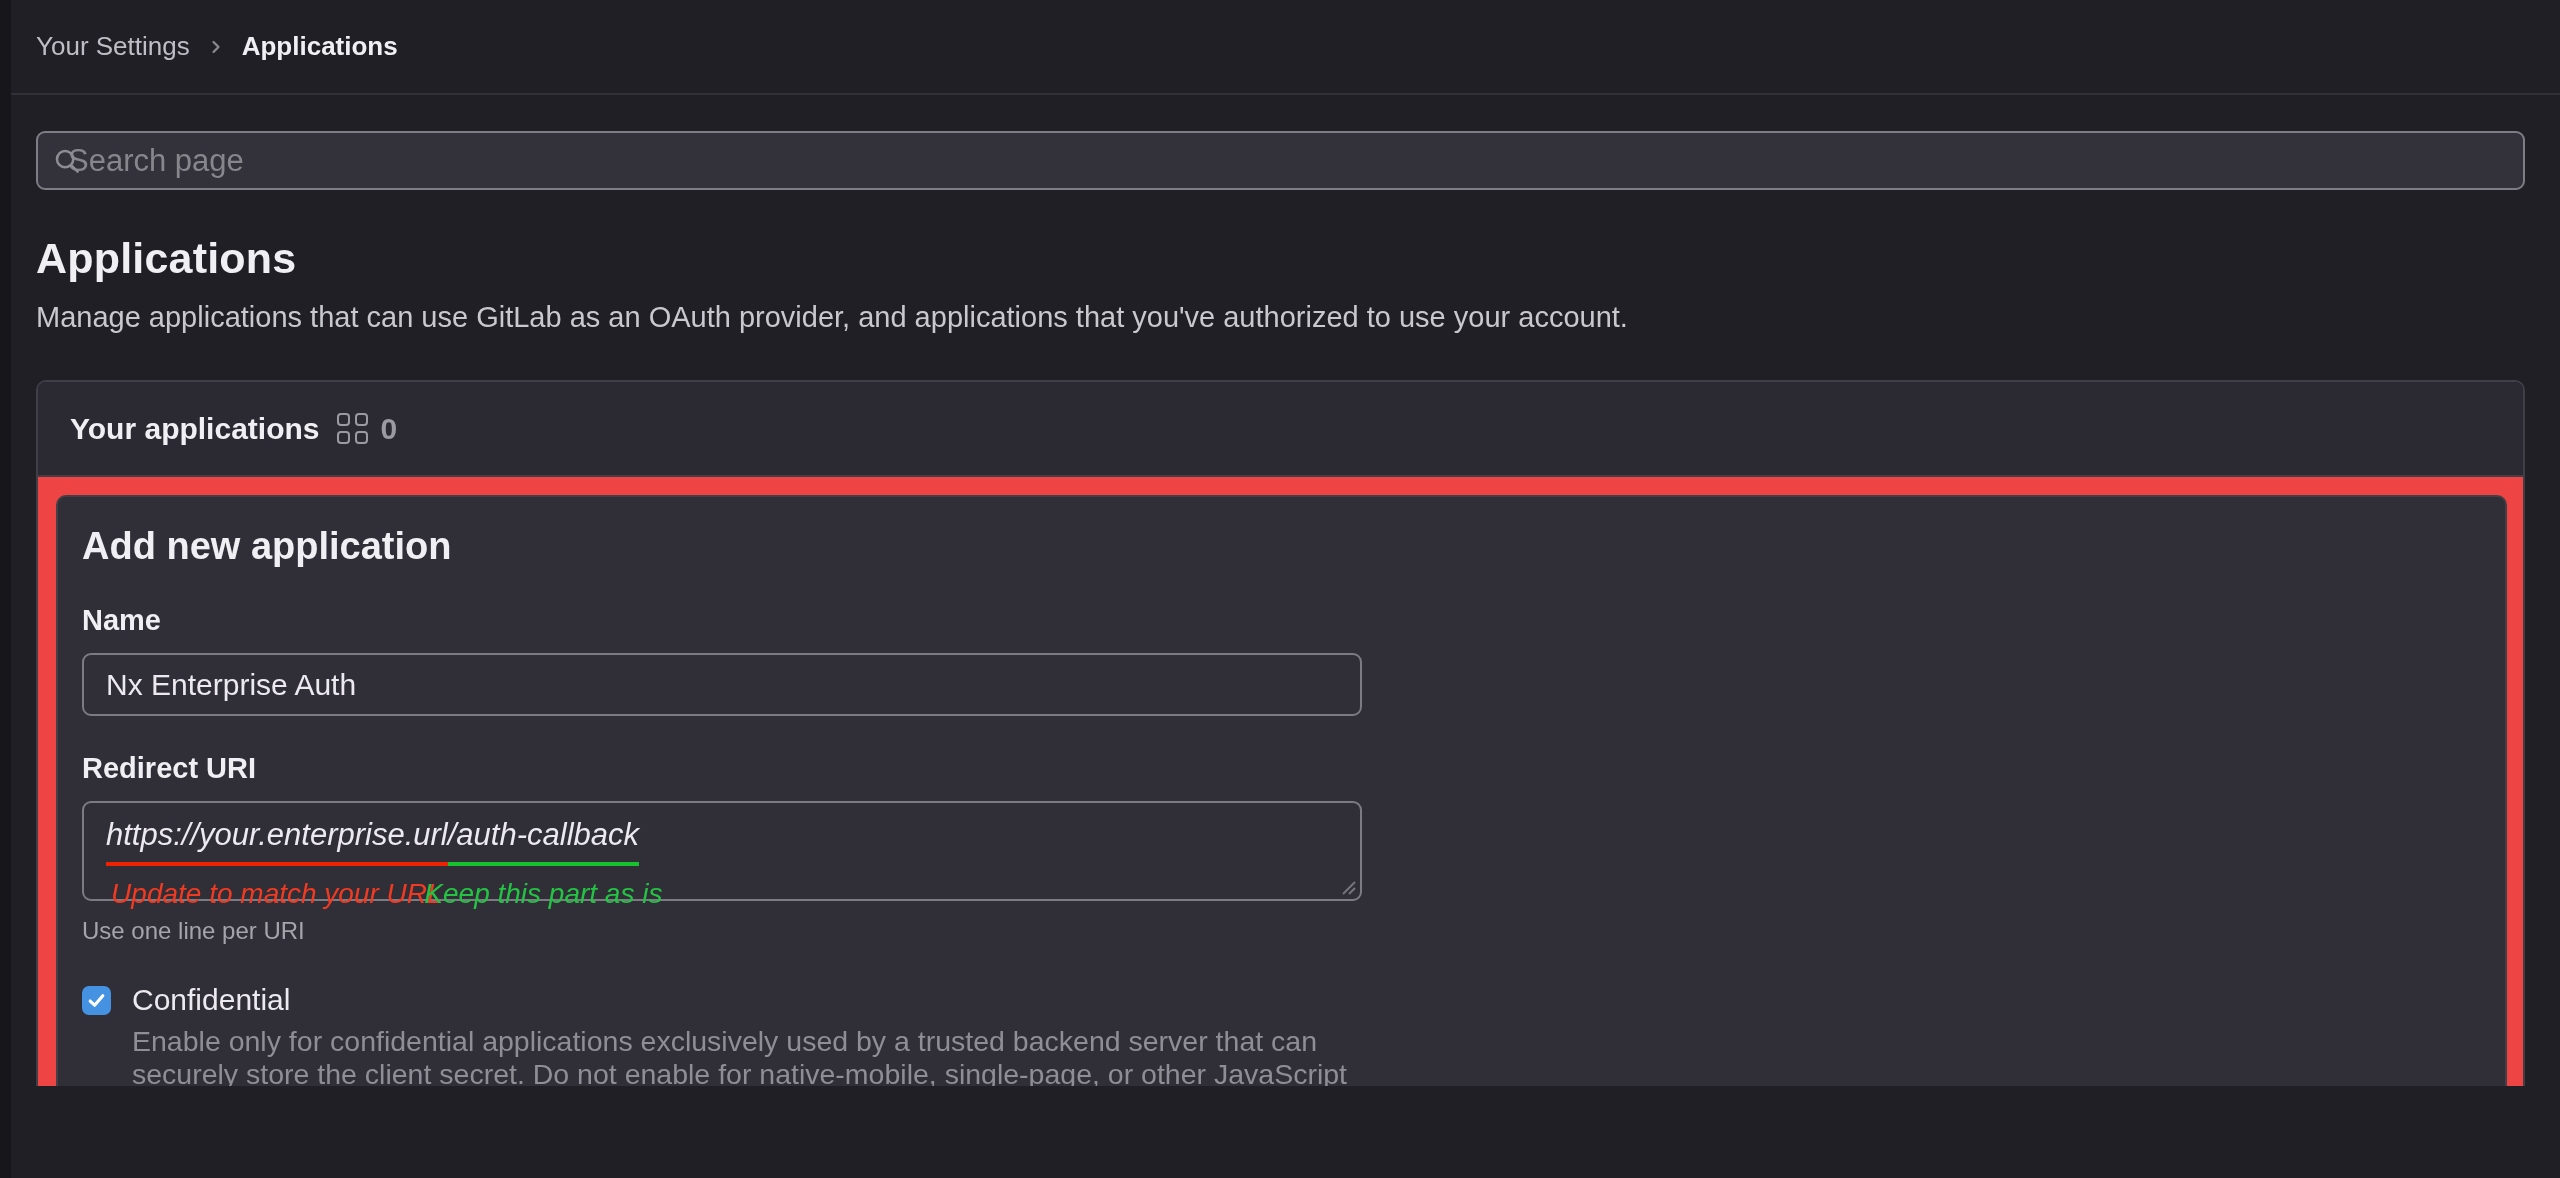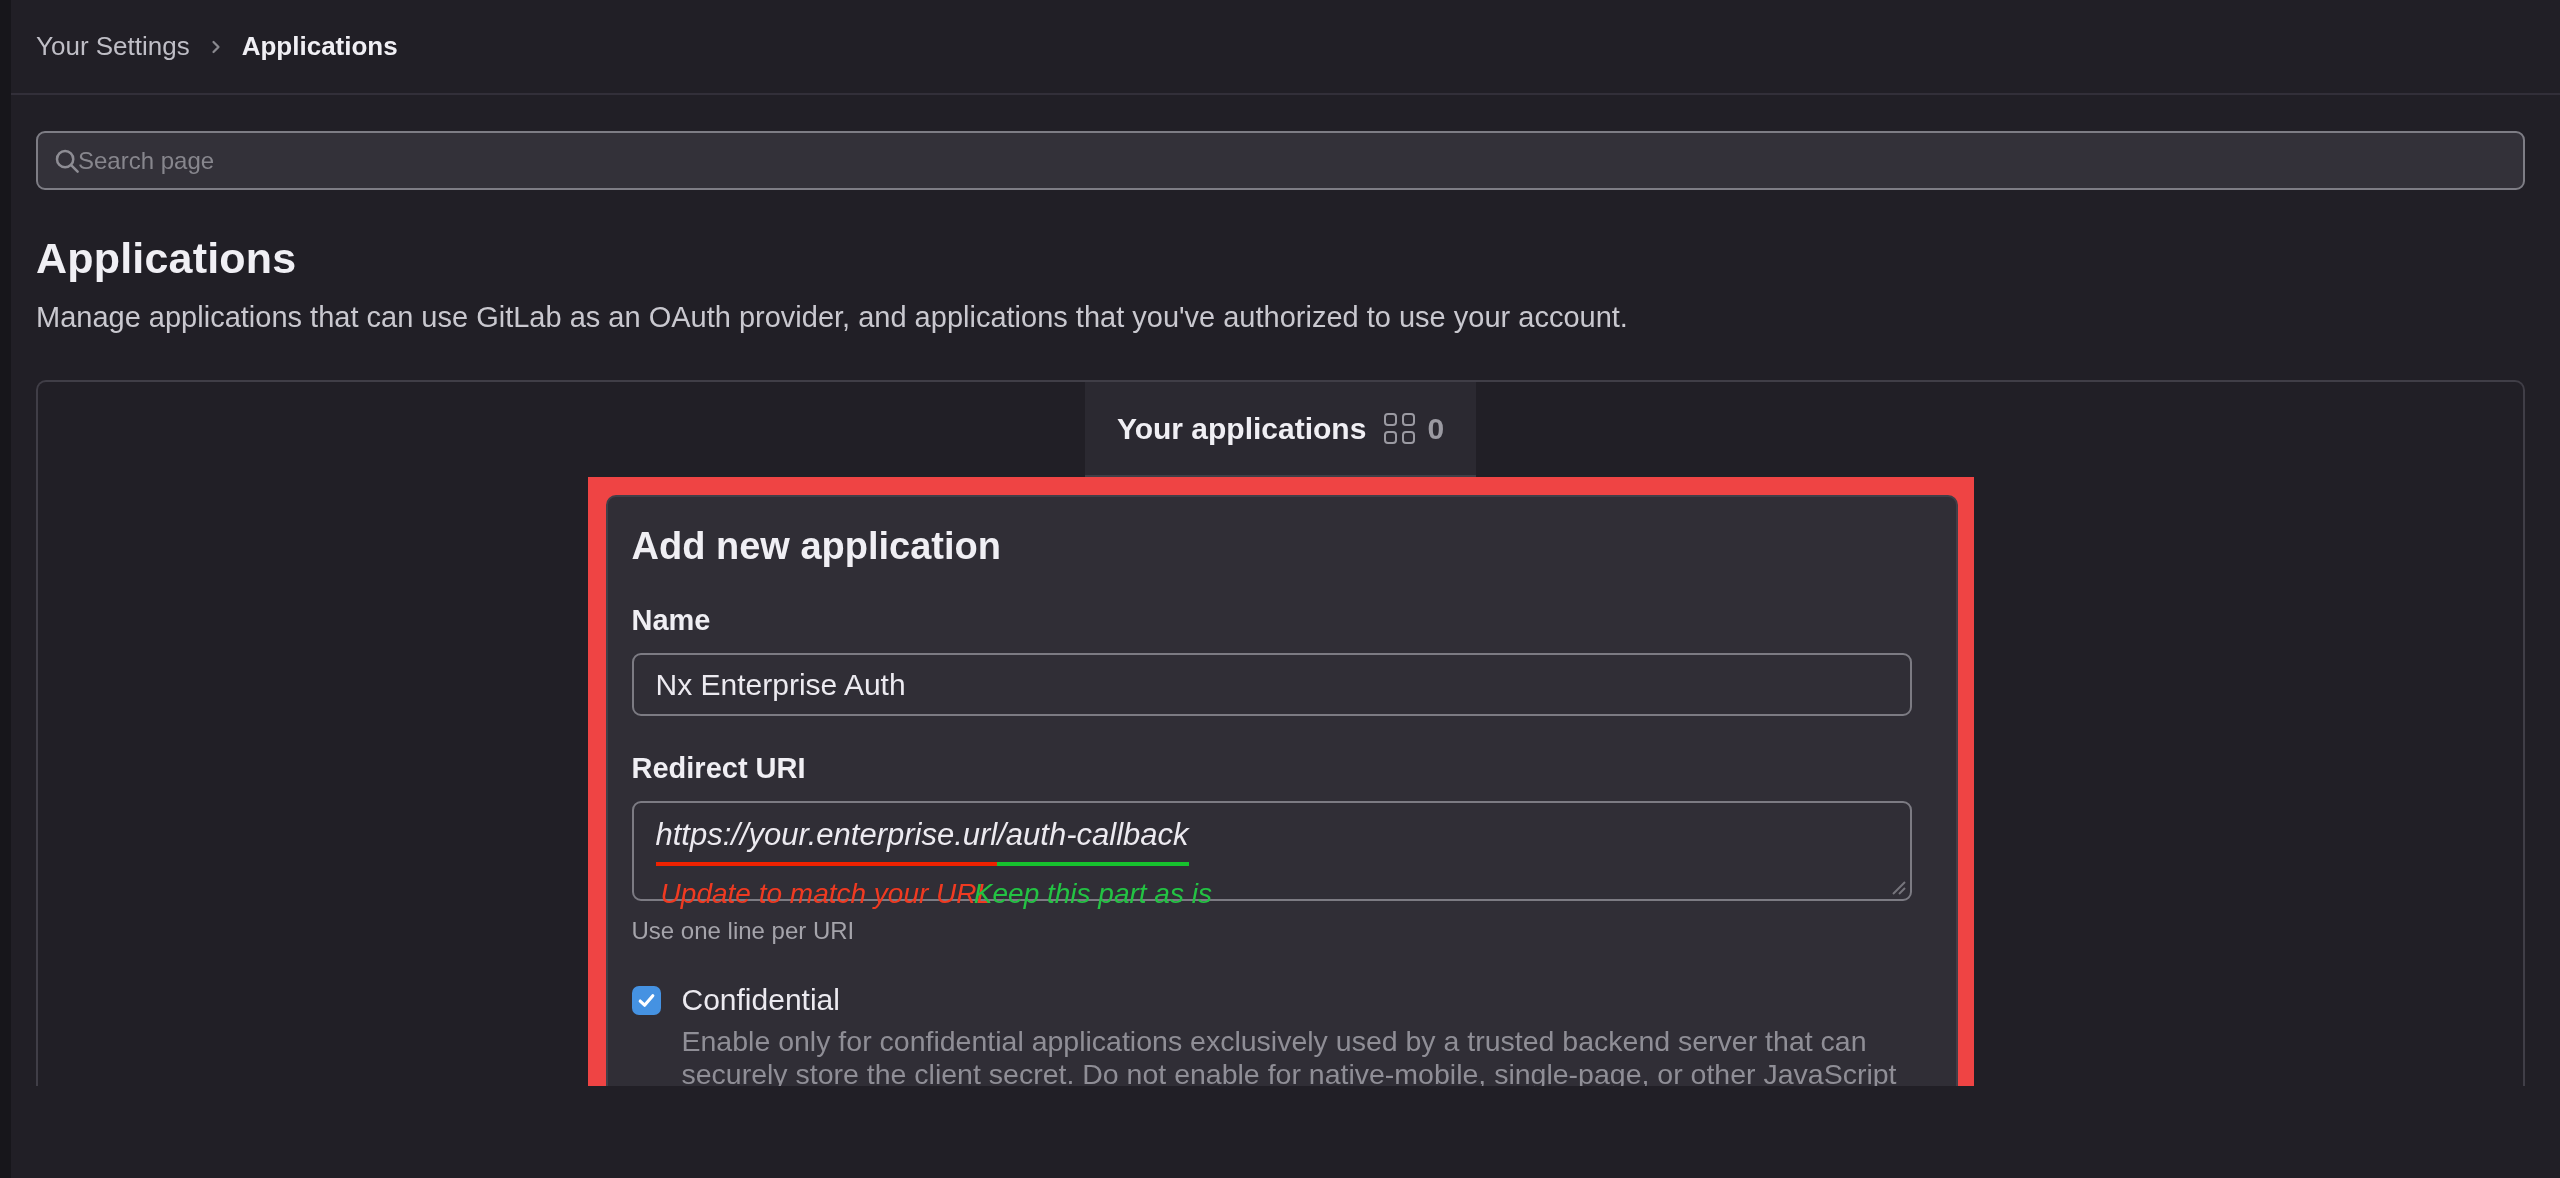--- a/index.html
+++ b/index.html
@@ -31,23 +31,23 @@
   .search-wrap {
     position:relative;
     margin:36px 35px 0 36px;
   }
   .search-input {
     width:100%; height:59px;
     background:#333139;
     border:2px solid #7e7d85;
     border-radius:9px;
     color:#e4e3e9;
-    font-size:24px;
+    font-size:31px;
     font-family:"Liberation Sans", sans-serif;
-    padding:0 20px 0 40px;
+    padding:0 20px 0 30px;
     outline:none;
   }
   .search-input::placeholder { color:#87868d; }
   .search-icon {
     position:absolute; left:16px; top:15px; width:30px; height:30px;
     pointer-events:none;
   }
 
   
   .page-title {
@@ -62,21 +62,20 @@
 
   
   .panel {
     margin:46px 35px 16px 36px;
     border:2px solid #403e47;
     border-bottom:none;
     border-radius:10px 10px 0 0;
     height:706px;
     display:flex; flex-direction:column;
     overflow:hidden;
-    align-items:center;
   }
   .panel-header {
     height:95px; flex:0 0 95px;
     background:#2b2931;
     border-bottom:2px solid #403e47;
     display:flex; align-items:center;
     padding:0 32px;
   }
   .panel-title { font-size:30px; font-weight:700; color:#f0eff4; }
   .apps-count-icon {

